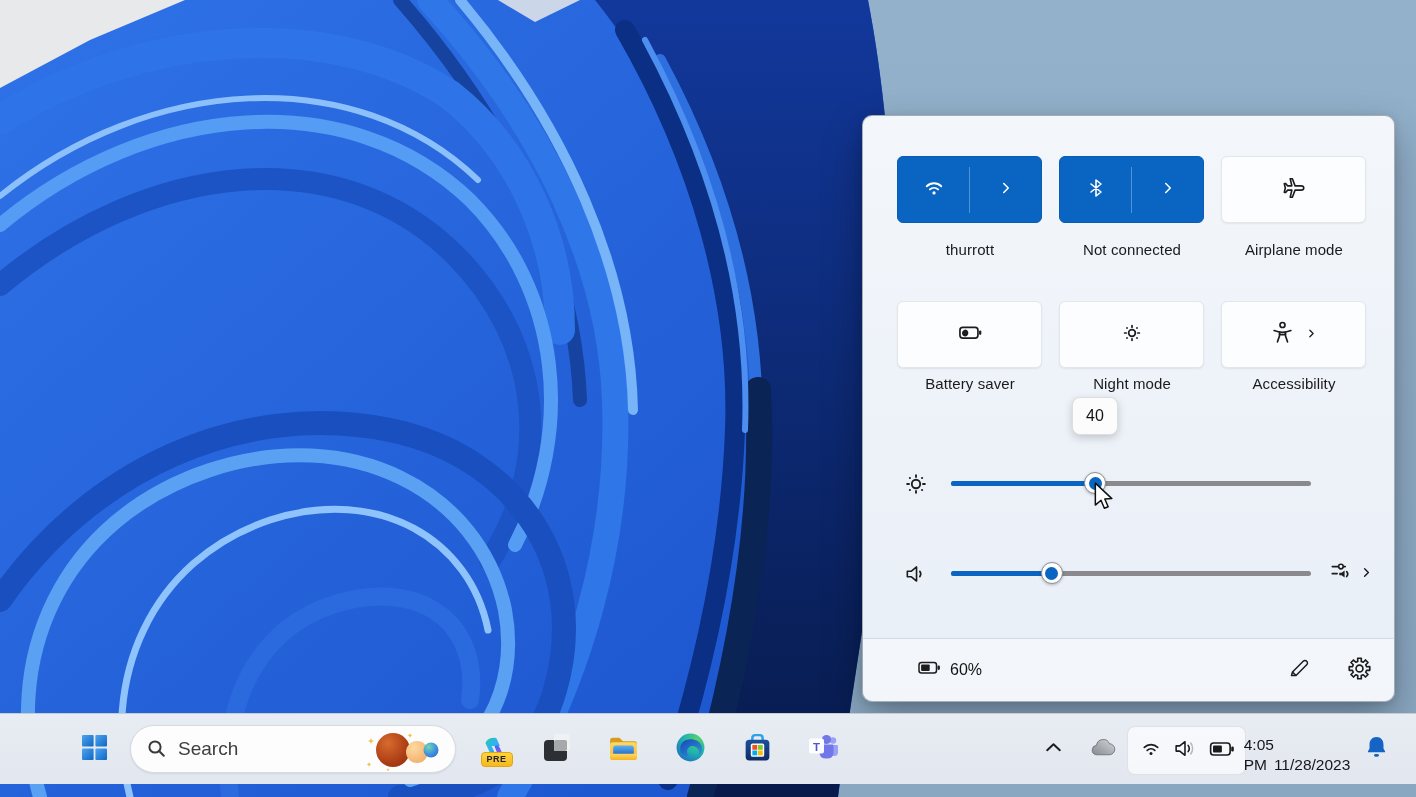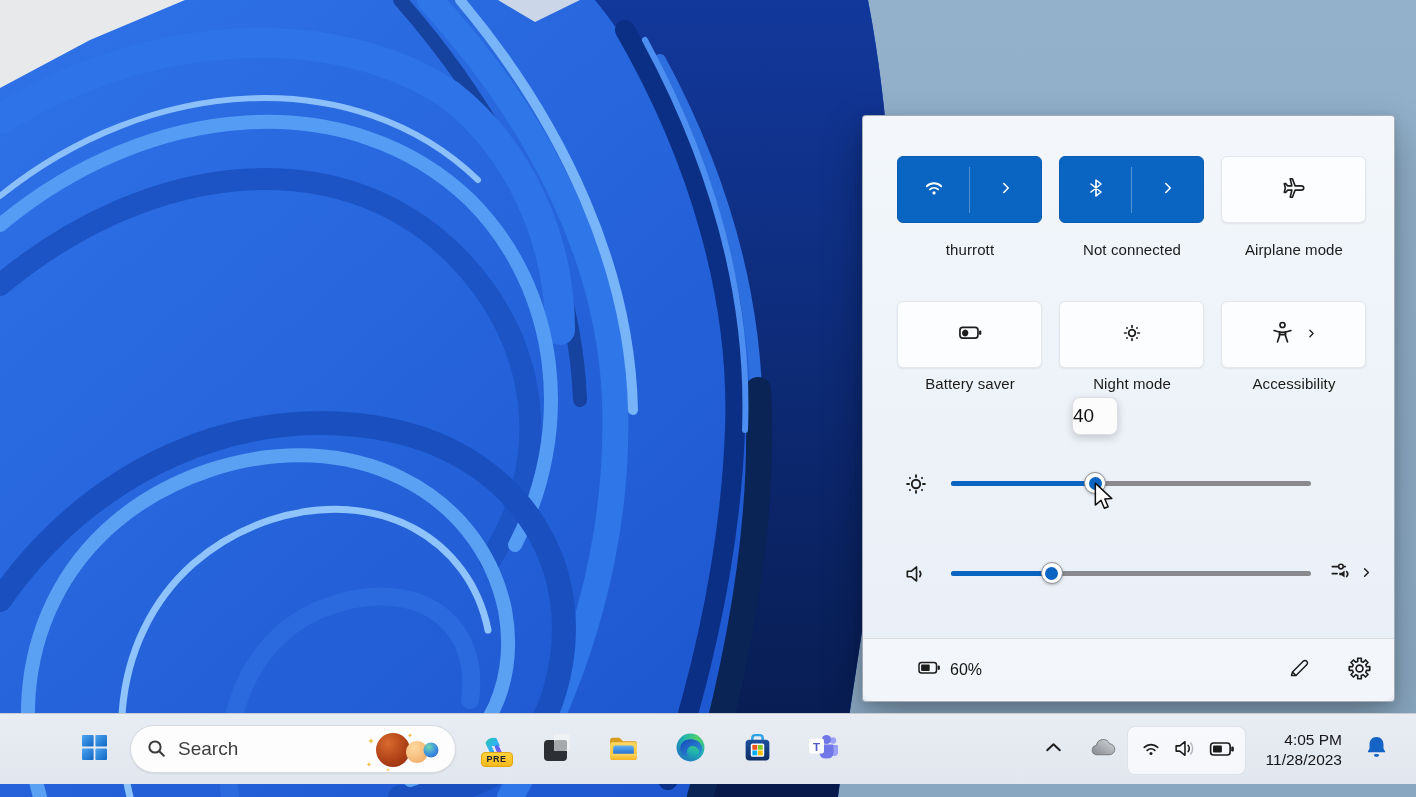--- a/index.html
+++ b/index.html
@@ -11,21 +11,21 @@
   }
   
   .desktop { position:absolute; inset:0; }
   .desktop svg { display:block; width:100%; height:100%; }
 
   
   .qs-panel {
     position:absolute; left:862px; top:115px; width:533px; height:587px;
     background: linear-gradient(180deg,#f3f7fb 0%, #edf2f9 55%, #e9eff7 100%);
     border: 1px solid rgba(105,115,128,.55);
-    border-radius: 4px;
+    border-radius: 10px;
     box-shadow: 0 18px 42px rgba(0,0,0,.30), 0 2px 8px rgba(0,0,0,.12);
   }
   .tile {
     position:absolute; width:145px; height:67px; border-radius:6px;
     display:flex; align-items:center; justify-content:center; cursor:default;
   }
   .tile.off {
     background:#fcfdfe; border:1px solid #e3e6ea;
     box-shadow: 0 1px 2px rgba(0,0,0,.07);
   }
@@ -39,22 +39,22 @@
     position:absolute; width:160px; text-align:center; font-size:15px; color:#1b1b1b;
     letter-spacing:.1px;
   }
   .lc1 { left:27px; } .lc2 { left:189px; } .lc3 { left:351px; }
   .lr1 { top:125px; } .lr2 { top:259px; }
 
   .qs-tooltip {
     position:absolute; left:209px; top:281px; width:46px; height:38px;
     background:#fcfcfd; border:1px solid #dcdee2; border-radius:8px;
     box-shadow: 0 3px 8px rgba(0,0,0,.18);
-    display:flex; align-items:center; 
-    font-size:19px; color:#141414; z-index:5;
+    display:flex; align-items:center; justify-content:center;
+    font-size:16px; color:#141414; z-index:5;
   }
 
   .slider-row { position:absolute; left:0; width:100%; height:32px; }
   .slider-row.brightness { top:352px; }
   .slider-row.volume { top:442px; }
   .slider-icon { position:absolute; left:38px; top:1px; width:30px; height:30px; display:flex; align-items:center; justify-content:center; }
   .slider-track {
     position:absolute; left:88px; top:13px; width:360px; height:5px;
     background:#8a8a8e; border-radius:3px;
   }
@@ -108,21 +108,21 @@
   }
   .tray-chevron { position:absolute; left:1035px; top:13px; width:36px; height:44px; display:flex; align-items:center; justify-content:center; border-radius:6px; }
   .tray-cloud { position:absolute; left:1083px; top:13px; width:38px; height:44px; display:flex; align-items:center; justify-content:center; border-radius:6px; }
   .tray-group {
     position:absolute; left:1127px; top:12px; width:119px; height:49px;
     background:rgba(253,254,255,.72); border:1px solid rgba(150,158,170,.25); border-radius:8px;
     display:flex; align-items:center; justify-content:space-evenly;
   }
   .clock {
     position:absolute; left:1252px; top:11px; width:90px; height:50px;
-    display:flex; flex-direction:column; justify-content:center; align-items:flex-end;
+    display:flex; flex-direction:row; justify-content:center; align-items:flex-end;
     font-size:15.5px; color:#16161a; line-height:20px;
   }
   .bell { position:absolute; left:1356px; top:13px; width:40px; height:44px; display:flex; align-items:center; justify-content:center; border-radius:6px; }
 </style>
 </head>
 <body>
 
 <div class="desktop">
   <svg viewBox="0 0 1416 797" preserveAspectRatio="none">
     <defs>

